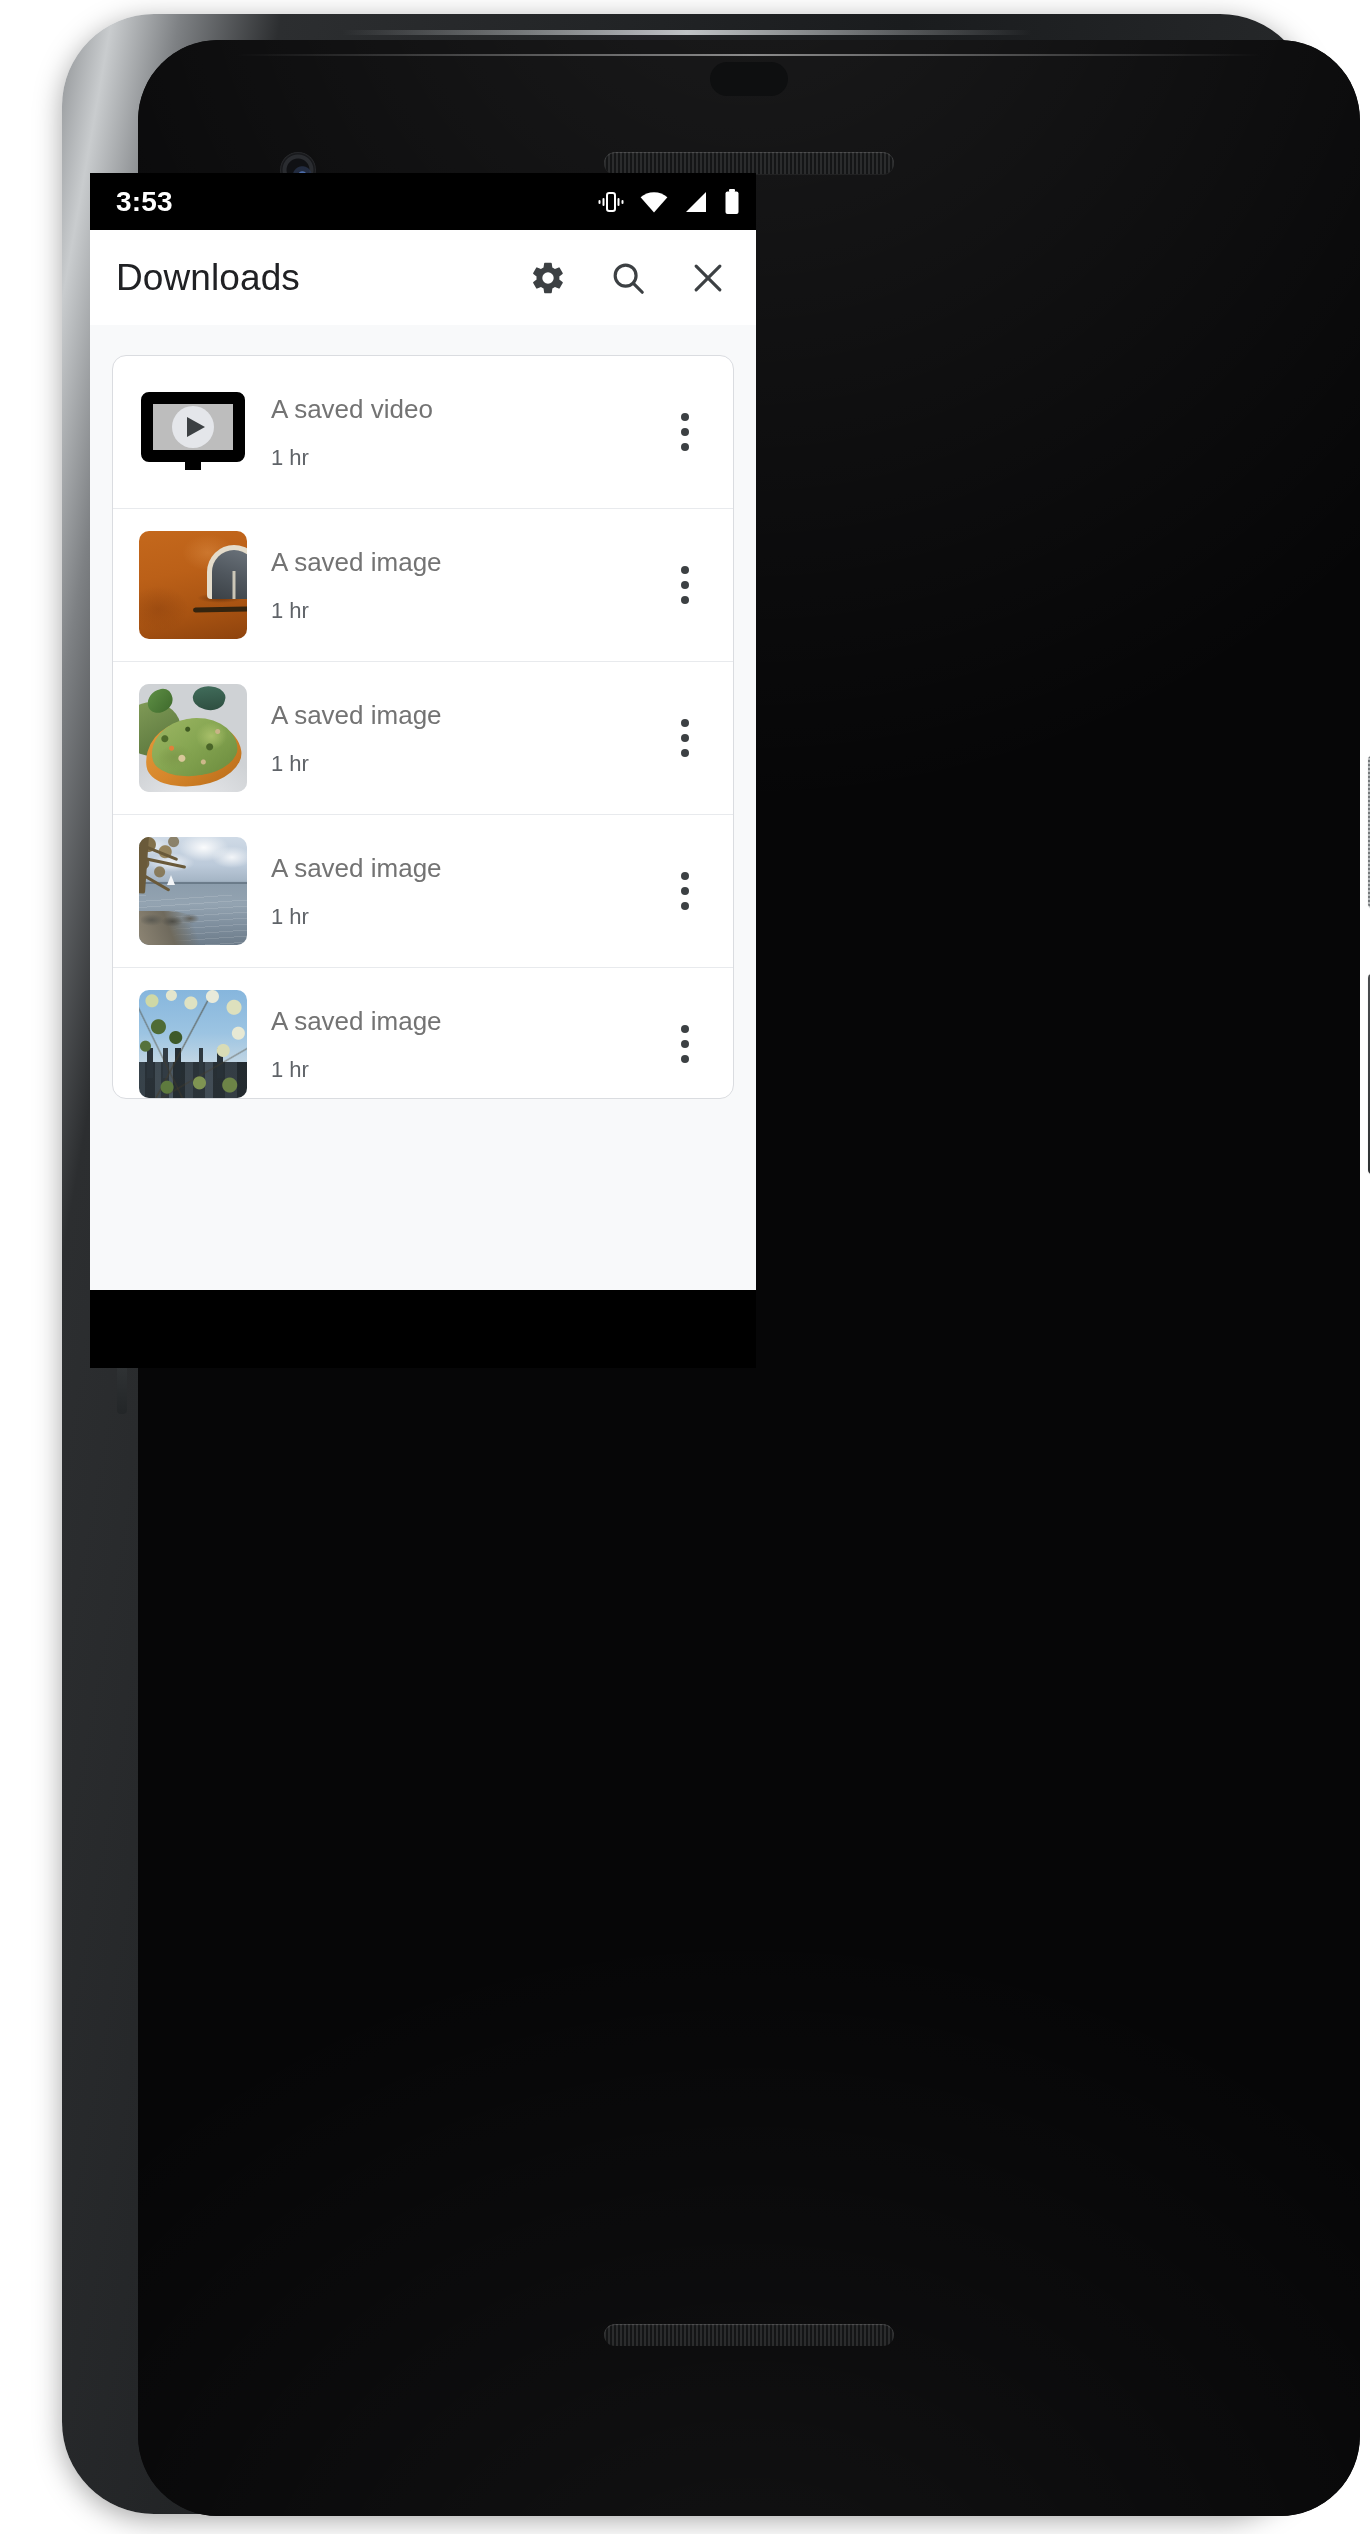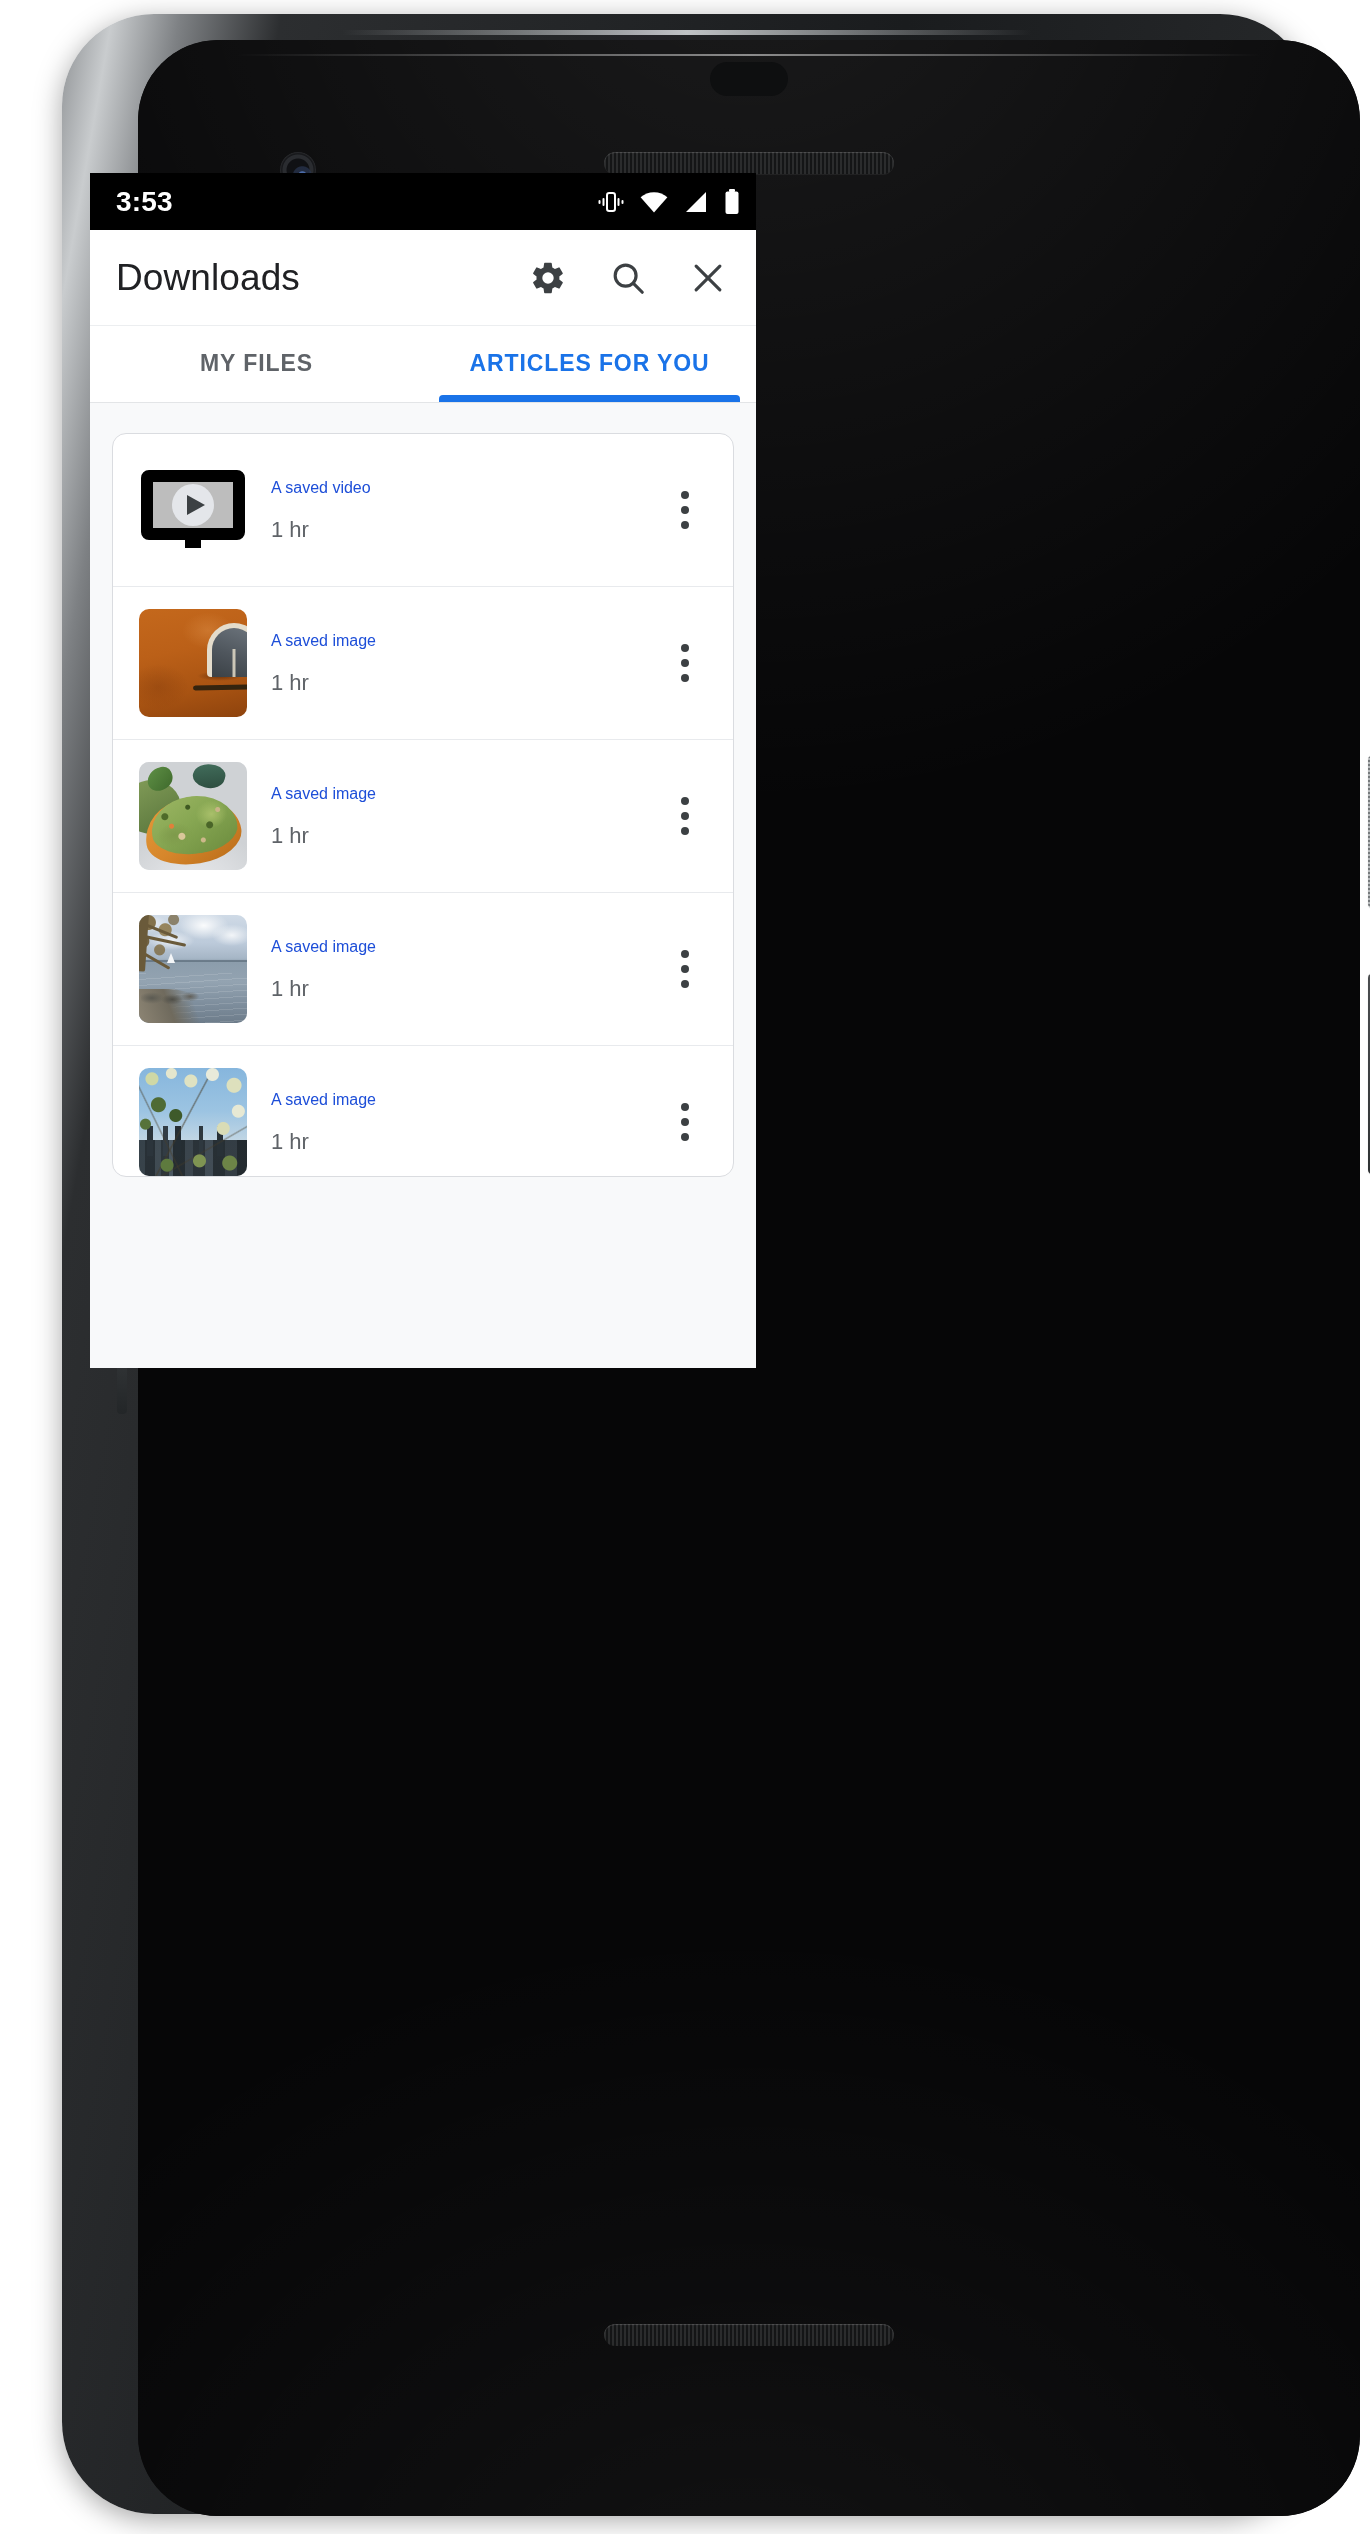--- a/index.html
+++ b/index.html
@@ -259,22 +259,22 @@
 
   .thumb {
     width: 108px; height: 108px;
     border-radius: 10px;
     flex: 0 0 auto;
     overflow: hidden;
     position: relative;
   }
   .row-text { flex: 1 1 auto; min-width: 0; }
   .row-title {
-    font-size: 16px;
-    color: #1d4ed8;
+    font-size: 26px;
+    color: #737373;
     line-height: 1.15;
     margin-bottom: 22px;
     white-space: nowrap; overflow: hidden; text-overflow: ellipsis;
   }
   .row-sub {
     font-size: 22px;
     color: #5f6368;
     line-height: 1;
   }
   .row-menu {
@@ -592,24 +592,20 @@
           <span>
             <svg width="38" height="38" viewBox="0 0 24 24" fill="none" stroke="#3c4043" stroke-width="2" stroke-linecap="round">
               <line x1="4.5" y1="4.5" x2="19.5" y2="19.5"></line>
               <line x1="19.5" y1="4.5" x2="4.5" y2="19.5"></line>
             </svg>
           </span>
         </button>
       </div>
     </div>
 
-    <div class="tabs">
-      <button class="tab inactive">MY FILES</button>
-      <button class="tab active">ARTICLES FOR YOU</button>
-    </div>
 
     <div class="content">
       <div class="card">
 
 
         <div class="row">
           <div class="thumb thumb-video">
             <svg width="104" height="92" viewBox="0 0 104 92">
               <path d="M8 6h88a8 8 0 0 1 8 8v54a8 8 0 0 1-8 8H60v8H44v-8H8a8 8 0 0 1-8-8V14a8 8 0 0 1 8-8z" fill="#000000"></path>
               <rect x="12" y="18" width="80" height="46" fill="#bdbdbd"></rect>

